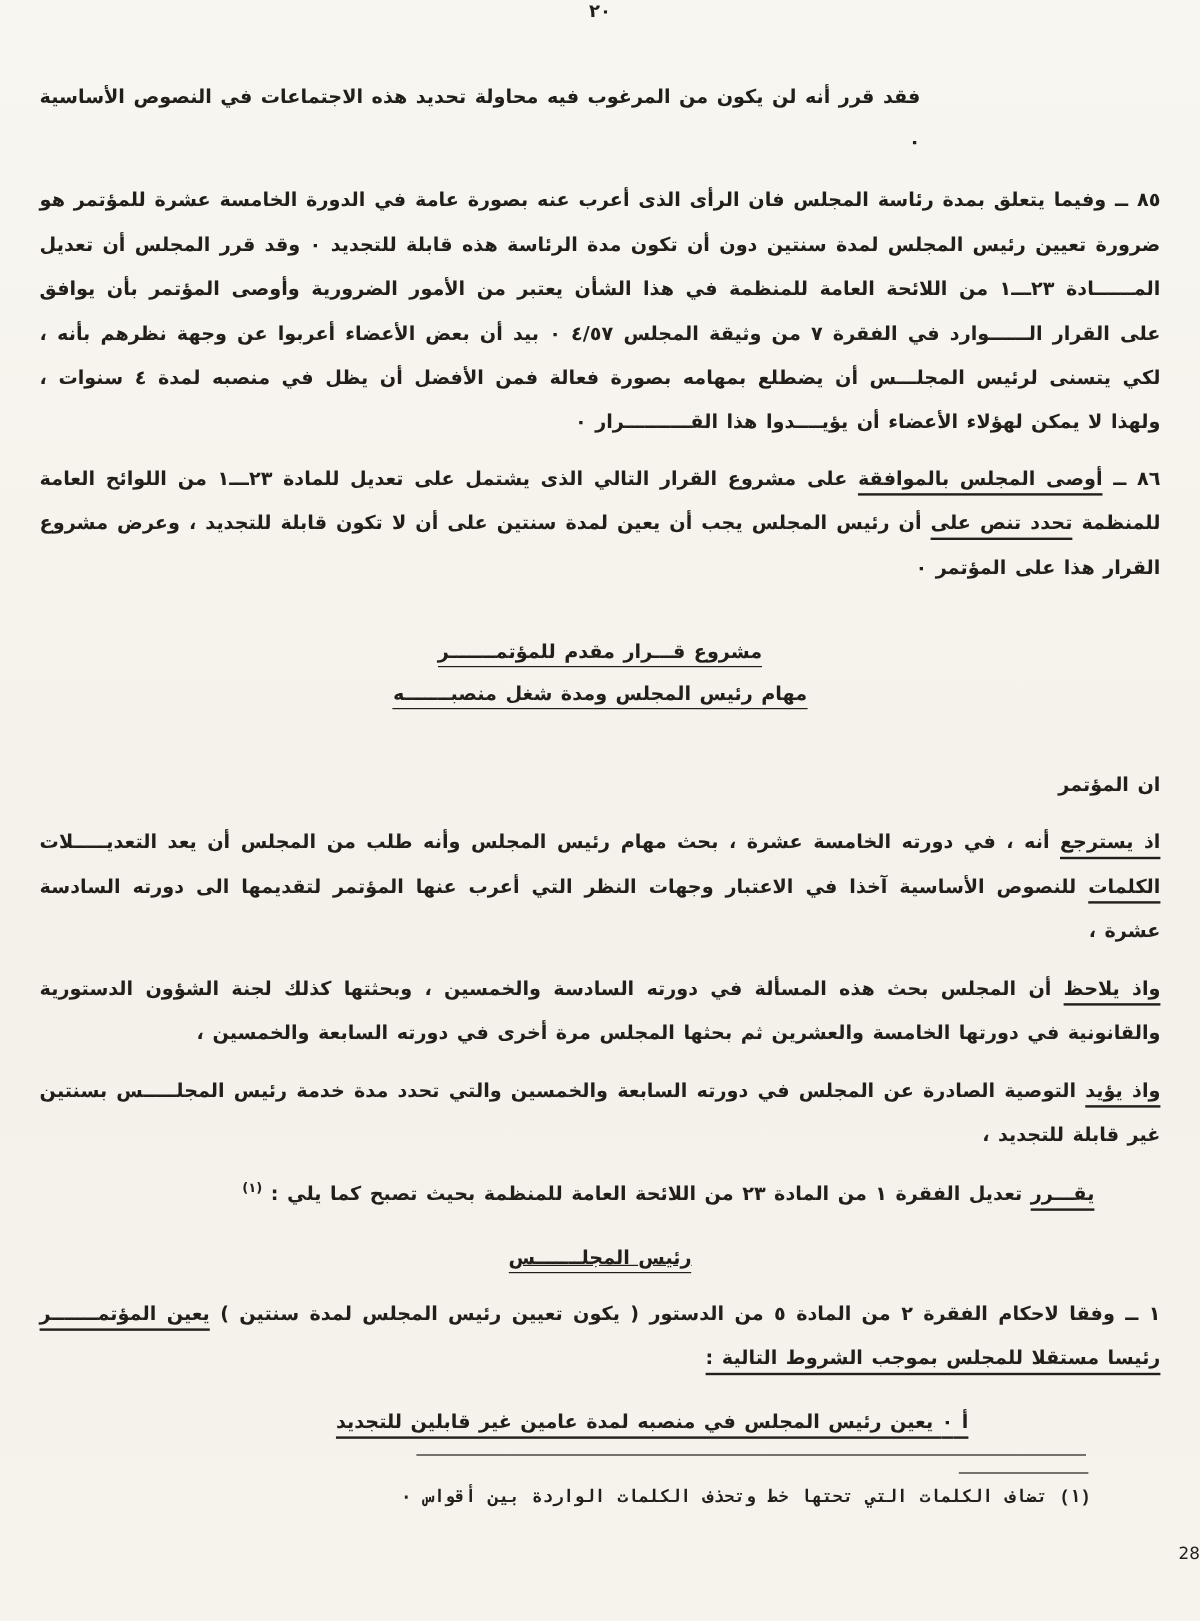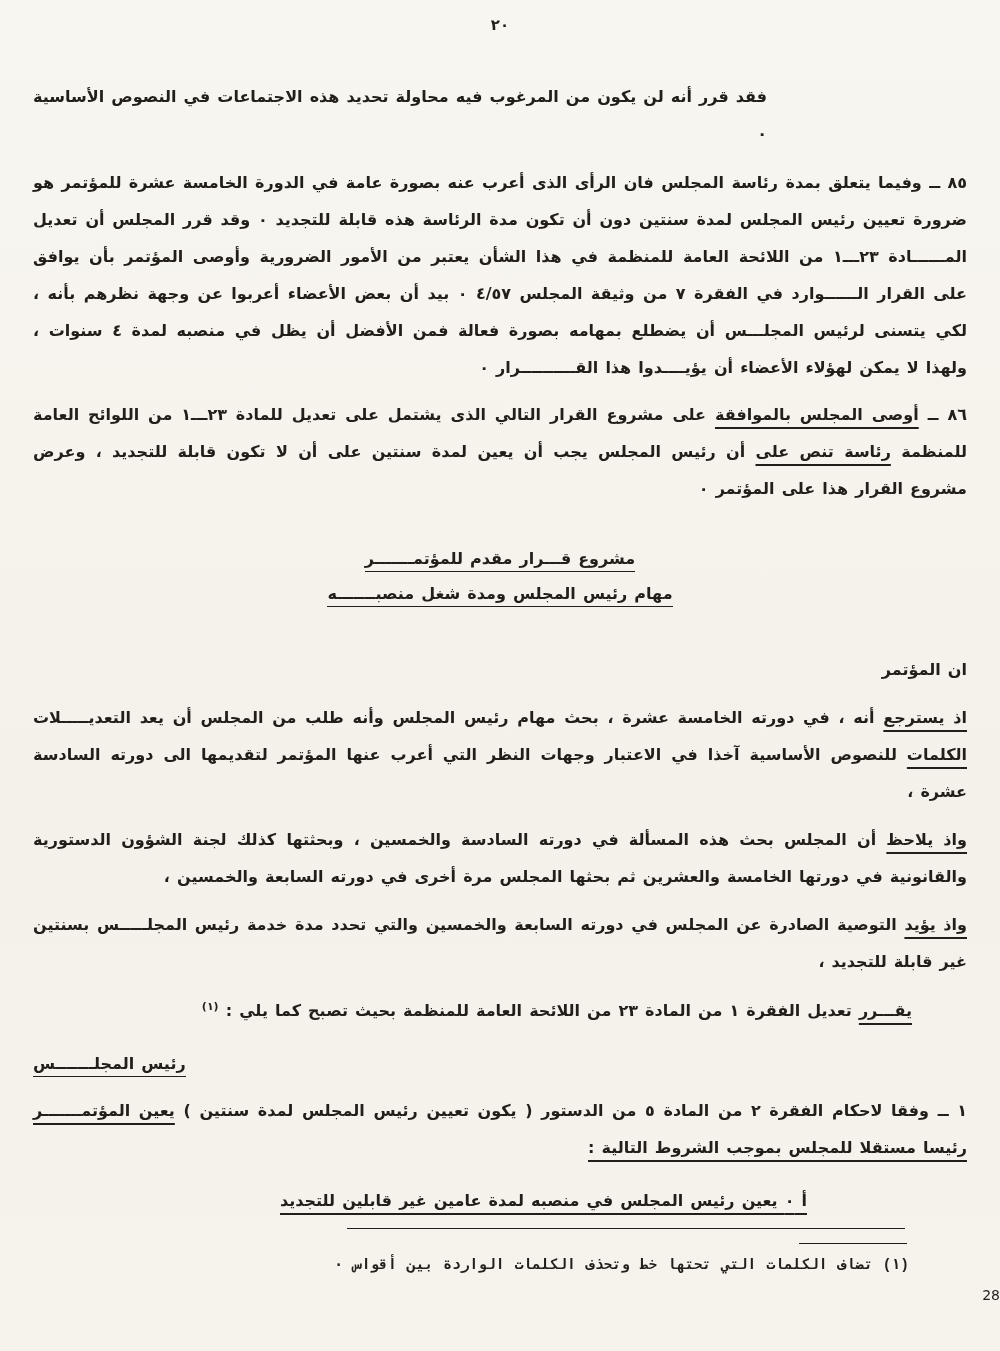--- a/index.html
+++ b/index.html
@@ -14,42 +14,42 @@
     overflow: hidden;
     box-sizing: border-box;
     padding: 0 33px;
     background: linear-gradient(180deg, var(--paper, #f8f6f0) 0%, #f4f1ea 60%, #f6f3ec 100%);
     color: var(--ink, #221f1b);
     direction: rtl;
     font-size: 16px;
     font-weight: 700;
     word-spacing: 1.5px;
   }
-  .pageno-top { padding-top: 16px; text-align: center; font-size: 15px; }
+  .pageno-top { text-align: center; font-size: 15px; }
   .para { margin: 0; line-height: 37px; text-align: justify; }
   .intro { margin-top: 44px; padding-right: 200px; }
   .p85 { margin-top: 12px; }
   .p86 { margin-top: 10px; }
   .u {
     text-decoration: underline;
     text-decoration-thickness: 1.5px;
     text-underline-offset: 7px;
   }
   .title-block { margin-top: 34px; text-align: center; }
   .tline { line-height: 35px; text-align: center; }
   .u2 {
     border-bottom: 1.6px solid var(--ink, #221f1b);
     padding-bottom: 3px;
   }
   .opening { margin-top: 40px; }
   .clause { margin-top: 11px; }
   .decide { margin-top: 12px; padding-right: 55px; }
   sup.fref { font-size: 11px; line-height: 0; }
   .article-heading { margin-top: 30px; text-align: center; line-height: 37px; }
-  .article-sub { margin-top: 16px; text-align: left; line-height: 37px; }
+  .article-sub { margin-top: 16px; text-align: center; line-height: 37px; text-decoration: underline; }
   .item1 { margin-top: 10px; }
   .itema { margin-top: 16px; padding-right: 160px; }
   .rule { height: 0; border-bottom: 1.7px solid var(--ink, #221f1b); }
   .rule-wide { margin-top: 9px; margin-right: 62px; width: 558px; }
   .rule-footnote { margin-top: 14px; margin-right: 60px; width: 108px; }
   .footnote { margin: 6px 0 0 0; padding-right: 58px; line-height: 31px; font-size: 14.5px; text-align: right; font-family: Liberation Mono, monospace; }
   .pageno-bottom {
     position: absolute; bottom: 48px; left: 0; right: 0;
     direction: ltr; text-align: right; 
     font-size: 14px; font-weight: 400;
@@ -59,21 +59,21 @@
 <body>
 
 <div class="page" lang="ar" dir="rtl">
 
   <div class="pageno-top">٢٠</div>
 
   <p class="para intro">فقد قرر أنه لن يكون من المرغوب فيه محاولة تحديد هذه الاجتماعات في النصوص الأساسية ٠</p>
 
   <p class="para p85">٨٥ ــ  وفيما يتعلق بمدة رئاسة المجلس فان الرأى الذى أعرب عنه بصورة عامة في الدورة الخامسة عشرة للمؤتمر هو ضرورة تعيين رئيس المجلس لمدة سنتين دون أن تكون مدة الرئاسة هذه قابلة للتجديد ٠ وقد قرر المجلس أن تعديل المــــــادة ٢٣ـــ١ من اللائحة العامة للمنظمة في هذا الشأن يعتبر من الأمور الضرورية وأوصى المؤتمر بأن يوافق على القرار الــــــوارد في الفقرة ٧ من وثيقة المجلس ٤/٥٧ ٠ بيد أن بعض الأعضاء أعربوا عن وجهة نظرهم بأنه ، لكي يتسنى لرئيس المجلـــس أن يضطلع بمهامه بصورة فعالة فمن الأفضل أن يظل في منصبه لمدة ٤ سنوات ، ولهذا لا يمكن لهؤلاء الأعضاء أن يؤيــــدوا هذا القــــــــــرار ٠</p>
 
-  <p class="para p86"><span>٨٦ ــ  </span><span class="u">أوصى المجلس بالموافقة</span><span> على مشروع القرار التالي الذى يشتمل على تعديل للمادة ٢٣ـــ١ من اللوائح العامة للمنظمة </span><span class="u">رئاسة تنص على</span><span> أن رئيس المجلس يجب أن يعين لمدة سنتين على أن لا تكون قابلة للتجديد ، وعرض مشروع القرار هذا على المؤتمر ٠</span></p>
+  <p class="para p86"><span>٨٦ ــ  </span><span class="u">أوصى المجلس بالموافقة</span><span> على مشروع القرار التالي الذى يشتمل على تعديل للمادة ٢٣ـــ١ من اللوائح العامة للمنظمة </span><span class="u">تحدد تنص على</span><span> أن رئيس المجلس يجب أن يعين لمدة سنتين على أن لا تكون قابلة للتجديد ، وعرض مشروع القرار هذا على المؤتمر ٠</span></p>
 
   <div class="title-block">
     <div class="tline"><span class="u2">مشروع قـــرار مقدم للمؤتمـــــــر</span></div>
     <div class="tline"><span class="u2">مهام رئيس المجلس ومدة شغل منصبـــــــه</span></div>
   </div>
 
   <p class="para opening">ان المؤتمر</p>
 
   <p class="para clause"><span class="u">اذ يسترجع</span><span> أنه ، في دورته الخامسة عشرة ، بحث مهام رئيس المجلس وأنه طلب من المجلس أن يعد التعديـــــلات </span><span class="u">الكلمات</span><span> للنصوص الأساسية آخذا في الاعتبار وجهات النظر التي أعرب عنها المؤتمر لتقديمها الى دورته السادسة عشرة ،</span></p>
 

